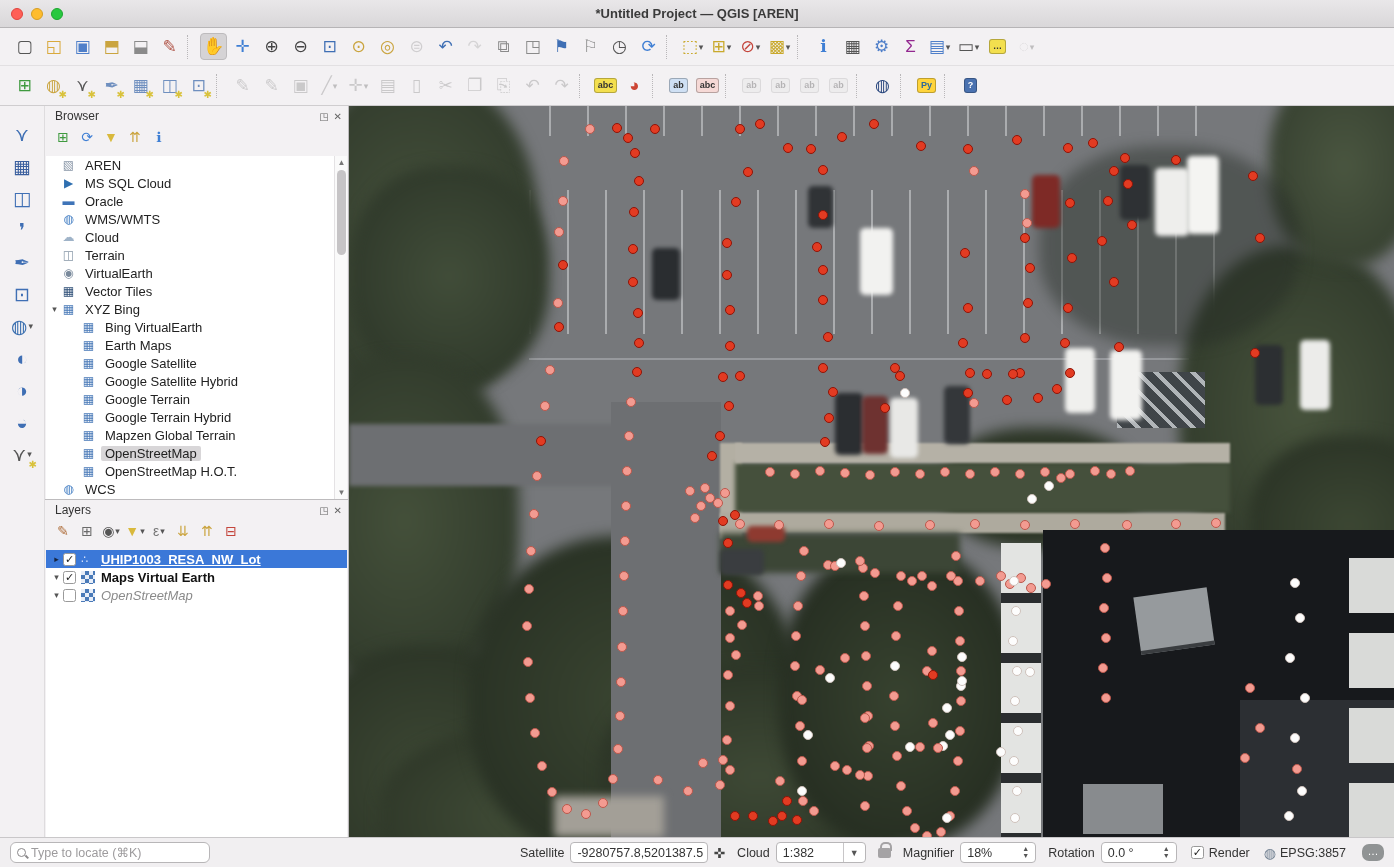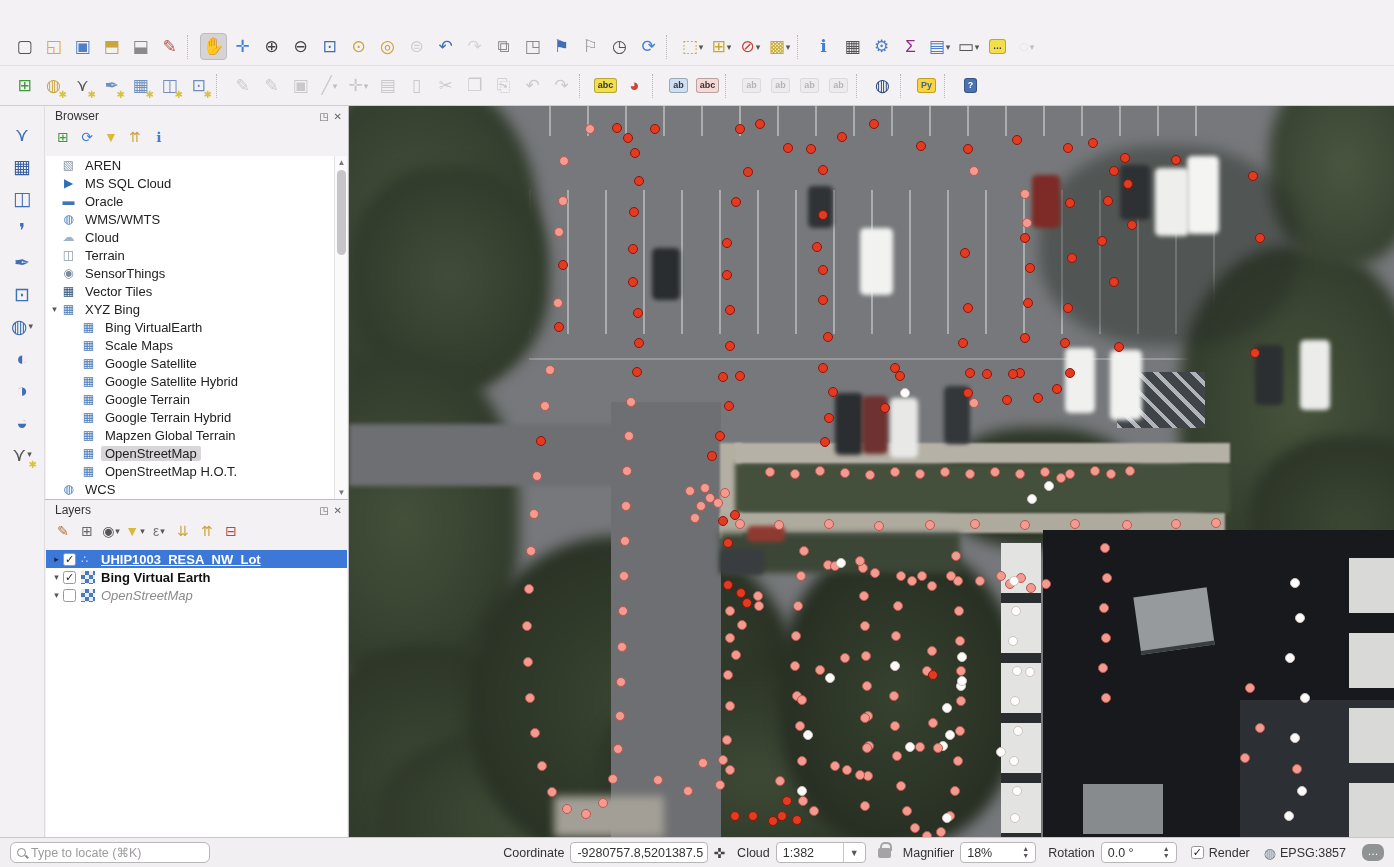--- a/index.html
+++ b/index.html
@@ -93,20 +93,26 @@
   .globe-ico { font-size:14px; color:#6a7a8c; margin:0 4px 0 14px; }
   .chat-ico { width:22px; height:17px; background:#909394; border-radius:7px; color:#fff; font-size:11px; line-height:15px; text-align:center; margin-left:16px; }
   .render-box { display:flex; align-items:center; margin-left:14px; }
   .coord-pointer { font-size:14px; color:#444; margin-left:5px; }
 </style>
 </head>
 <body>
 
 <div id="root">
 
+  <div class="titlebar">
+    <span class="tl red"></span>
+    <span class="tl yel"></span>
+    <span class="tl grn"></span>
+    <div class="title-text">*Untitled Project — QGIS [AREN]</div>
+  </div>
 
   <div id="toolbar-main" class="toolbar">
       <div class="tb-btn">
         <span class="glyph" style="color: rgb(85, 85, 85);">▢</span>
       </div>
       <div class="tb-btn">
         <span class="glyph" style="color: rgb(217, 169, 60);">◱</span>
       </div>
       <div class="tb-btn">
         <span class="glyph" style="color: rgb(79, 127, 201);">▣</span>
@@ -411,41 +417,41 @@
           <span class="tree-label">Cloud</span>
         </div>
         <div class="tree-row" style="padding-left: 2px;">
           <span class="tree-arrow"></span>
           <span class="tree-ico" style="color: rgb(136, 152, 168);">◫</span>
           <span class="tree-label">Terrain</span>
         </div>
         <div class="tree-row" style="padding-left: 2px;">
           <span class="tree-arrow"></span>
           <span class="tree-ico" style="color: rgb(122, 138, 156);">◉</span>
-          <span class="tree-label">SensorThings</span>
+          <span class="tree-label">VirtualEarth</span>
         </div>
         <div class="tree-row" style="padding-left: 2px;">
           <span class="tree-arrow"></span>
           <span class="tree-ico" style="color: rgb(47, 79, 119);">▦</span>
           <span class="tree-label">Vector Tiles</span>
         </div>
         <div class="tree-row" style="padding-left: 2px;">
           <span class="tree-arrow">▾</span>
           <span class="tree-ico" style="color: rgb(74, 122, 184);">▦</span>
           <span class="tree-label">XYZ Bing</span>
         </div>
         <div class="tree-row" style="padding-left: 22px;">
           <span class="tree-arrow"></span>
           <span class="tree-ico" style="color: rgb(74, 122, 184);">▦</span>
           <span class="tree-label">Bing VirtualEarth</span>
         </div>
         <div class="tree-row" style="padding-left: 22px;">
           <span class="tree-arrow"></span>
           <span class="tree-ico" style="color: rgb(74, 122, 184);">▦</span>
-          <span class="tree-label">Scale Maps</span>
+          <span class="tree-label">Earth Maps</span>
         </div>
         <div class="tree-row" style="padding-left: 22px;">
           <span class="tree-arrow"></span>
           <span class="tree-ico" style="color: rgb(74, 122, 184);">▦</span>
           <span class="tree-label">Google Satellite</span>
         </div>
         <div class="tree-row" style="padding-left: 22px;">
           <span class="tree-arrow"></span>
           <span class="tree-ico" style="color: rgb(74, 122, 184);">▦</span>
           <span class="tree-label">Google Satellite Hybrid</span>
@@ -527,21 +533,21 @@
         <div class="lyr-row selected">
           <span class="lyr-arrow">▸</span>
           <span class="cb">✓</span>
           <span class="lyr-ico point">∴</span>
           <span class="lyr-label">UHIP1003_RESA_NW_Lot</span>
         </div>
         <div class="lyr-row">
           <span class="lyr-arrow">▾</span>
           <span class="cb">✓</span>
           <span class="lyr-ico raster"></span>
-          <span class="lyr-label">Bing Virtual Earth</span>
+          <span class="lyr-label">Maps Virtual Earth</span>
         </div>
         <div class="lyr-row">
           <span class="lyr-arrow">▾</span>
           <span class="cb"></span>
           <span class="lyr-ico raster"></span>
           <span class="lyr-label italic">OpenStreetMap</span>
         </div>
       </div>
   </div>
 
@@ -905,21 +911,21 @@
         <div class="dot" style="left: 752px; top: 587px; background: rgb(243, 155, 145); border-color: rgb(187, 88, 76);"></div>
       </div>
   </div>
 
   <div id="statusbar">
     <div class="locate">
       <span class="mag-ico"></span>
       <input type="text" placeholder="Type to locate (⌘K)" style="">
     </div>
     <div style="flex:1"></div>
-    <span class="sb-label">Coordinate</span>
+    <span class="sb-label">Satellite</span>
     <div class="sb-field" style="width:138px">
       <span>-9280757.8,5201387.5</span>
     </div>
     <span class="coord-pointer">✜</span>
     <span class="sb-label">Cloud</span>
     <div class="sb-field" style="width:90px">
       <span style="flex:1">1:382</span>
       <span class="sb-combo-arrow">▼</span>
     </div>
     <span class="lock"></span>

